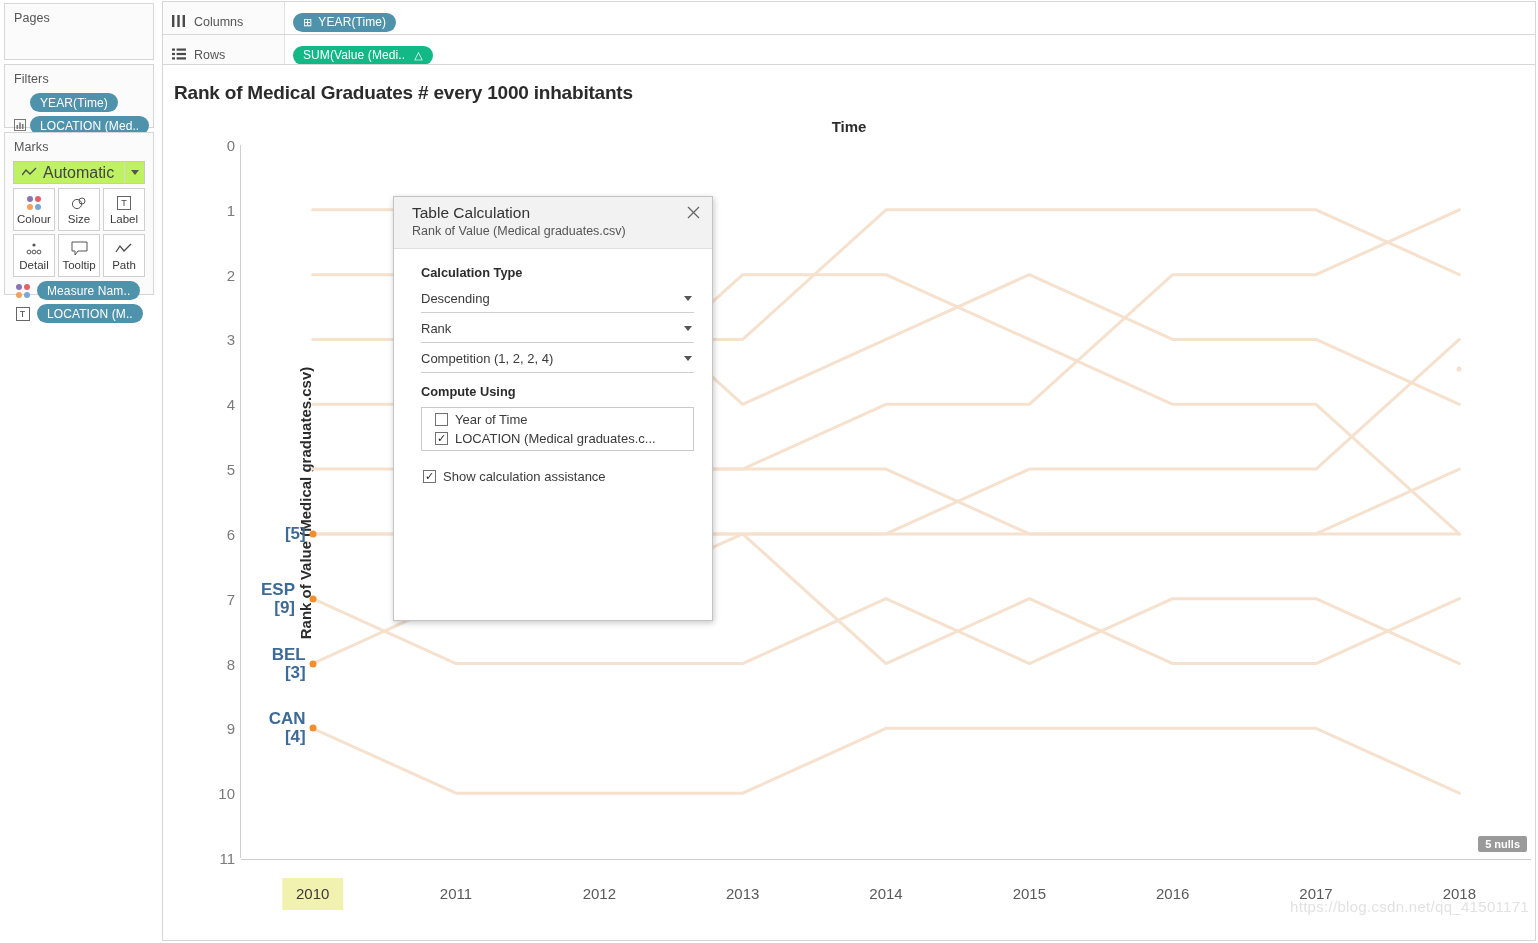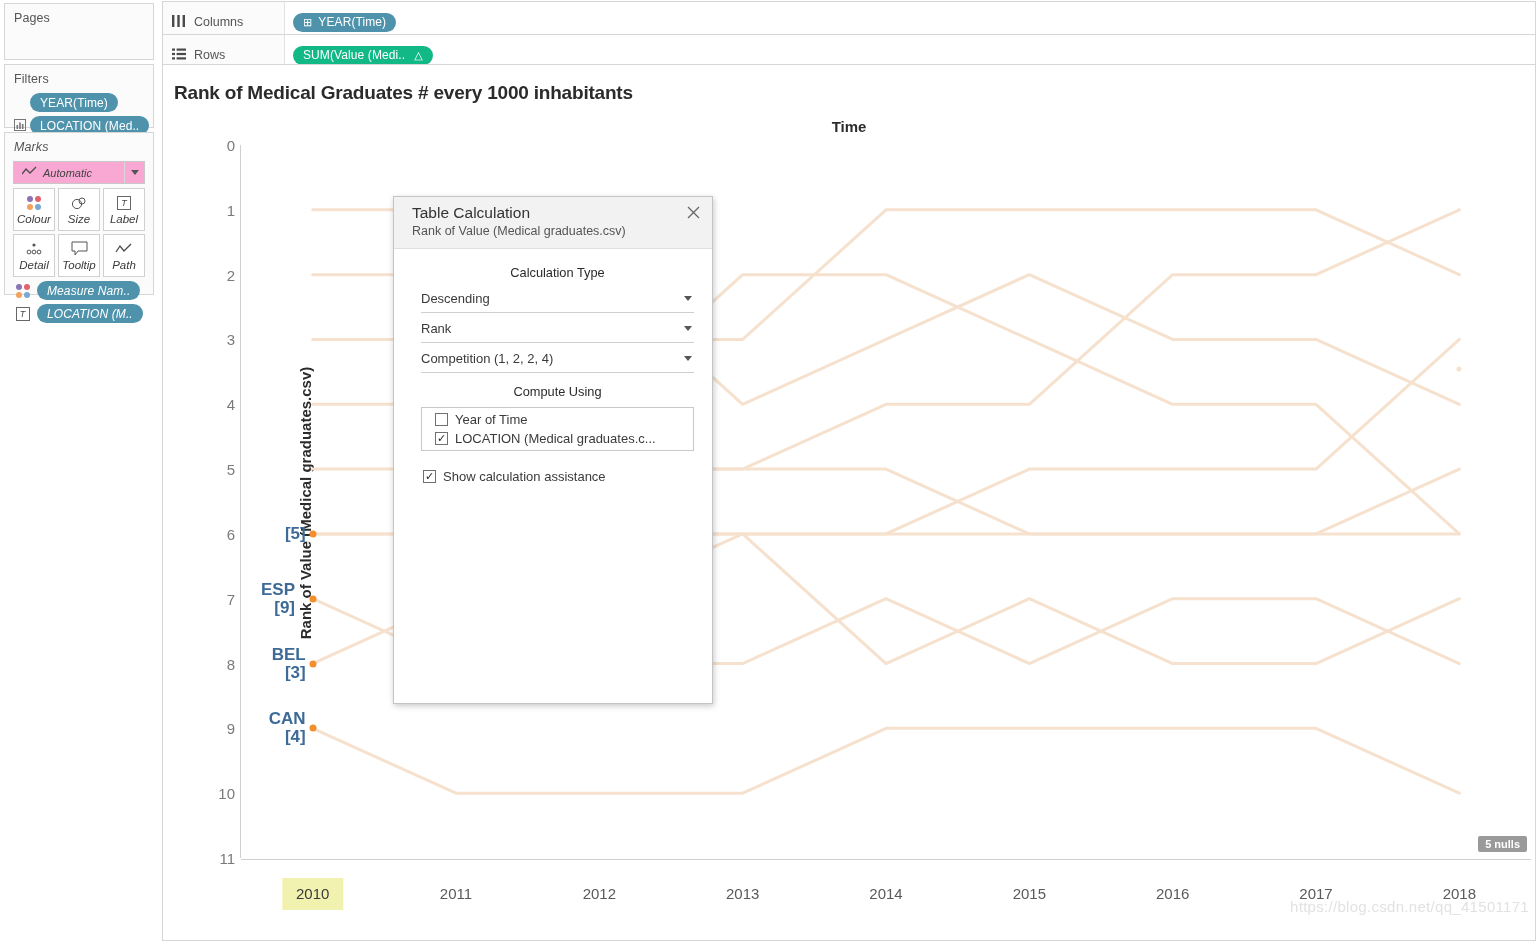--- a/index.html
+++ b/index.html
@@ -18,39 +18,39 @@
     background: #fbfbfb;
     border: 1px solid #d6d6d6;
     margin: 4px 4px 0 4px;
     position: relative;
   }
   .card-title {
     font-size: 12.5px; color: #555555; padding: 7px 0 5px 9px; letter-spacing: .1px;
   }
   #pages-card { height: 57px; margin-top: 3px; }
   #filters-card { height: 64px; }
-  #marks-card { height: 163px; font-style: italic; }
+  #marks-card { height: 163px; }
 
   .pill {
     display: inline-flex; align-items: center; justify-content: center;
     height: 19px; border-radius: 10px; color: #ffffff;
     font-size: 12px; padding: 0 10px; white-space: nowrap;
     letter-spacing: .1px;
   }
   .pill.blue { background: #4e93ab; }
   .pill.green { background: #12b886; }
 
   .filter-row { display: flex; align-items: center; height: 23px; padding-left: 9px; }
   .filter-row .gly { width: 16px; font-size: 11px; color: #777; display: inline-block; }
 
   
   .marks-dropdown {
     margin: 2px 8px 0 8px; height: 23px;
-    border: 1px solid #c8c8c8; background: #f9a8d4;
-    display: flex; align-items: center; font-size: 11px; color: #444;
+    border: 1px solid #c8c8c8; background: #bef264;
+    display: flex; align-items: center; font-size: 16px; color: #444;
     position: relative;
   }
   .marks-dropdown .lineicon { margin: 0 6px 0 8px; }
   .marks-dropdown .arrowbox {
     position: absolute; right: 0; top: 0; bottom: 0; width: 20px;
     border-left: 1px solid #d8d8d8; display: flex; align-items: center; justify-content: center;
   }
   .mbtns { display: flex; flex-wrap: wrap; margin: 4px 8px 0 8px; gap: 3px; }
   .mbtn {
     width: 42px; height: 43px; border: 1px solid #d0d0d0; background: #fff;
@@ -127,37 +127,37 @@
   }
   .mark-label .code { display: block; }
   .mark-label .val { display: block; }
   .mark-dot {
     position: absolute; width: 7px; height: 7px; border-radius: 50%;
     background: #f28e2c; transform: translate(-50%, -50%);
   }
 
   
   #dialog {
-    position: absolute; left: 230px; top: 131px; width: 320px; height: 508px;
+    position: absolute; left: 230px; top: 131px; width: 320px; height: 425px;
     background: #ffffff; border: 1px solid #c4c4c4;
     box-shadow: 1px 2px 6px rgba(0,0,0,.22);
     z-index: 40;
   }
   #dlg-head {
     height: 52px; background: #f2f2f2; border-bottom: 1px solid #e0e0e0;
     padding: 7px 12px 0 18px; position: relative;
   }
   #dlg-title { font-size: 15.5px; color: #333; }
   #dlg-sub { font-size: 12.5px; color: #555; margin-top: 2px; }
   #dlg-close {
     position: absolute; right: 10px; top: 9px; width: 18px; height: 18px;
     color: #666; font-size: 17px; line-height: 16px; text-align: center; cursor: default;
   }
   #dlg-body { padding: 16px 18px 0 27px; }
-  .sec-h { font-size: 12.8px; font-weight: normal; color: #2b2b2b; margin: 0 0 5px 0; text-align: center; }
+  .sec-h { font-size: 12.8px; font-weight: bold; color: #2b2b2b; margin: 0 0 5px 0; }
   .sel {
     position: relative; height: 28px; border-bottom: 1px solid #cfcfcf;
     display: flex; align-items: center; font-size: 13px; color: #3a3a3a; margin-bottom: 2px;
   }
   .sel .car { position: absolute; right: 2px; top: 11px; }
   .caret { width: 0; height: 0; border-left: 4px solid transparent; border-right: 4px solid transparent;
            border-top: 5px solid #555; display: block; }
   .listbox { border: 1px solid #c9c9c9; margin-top: 6px; padding: 2px 0; background: #fff; }
   .lb-item { font-size: 13px; color: #3a3a3a; padding: 2px 0 2px 13px; }
   .lb-item.sel-row { background: #e2e2e2; font-weight: bold; color: #1d1d1d; }

